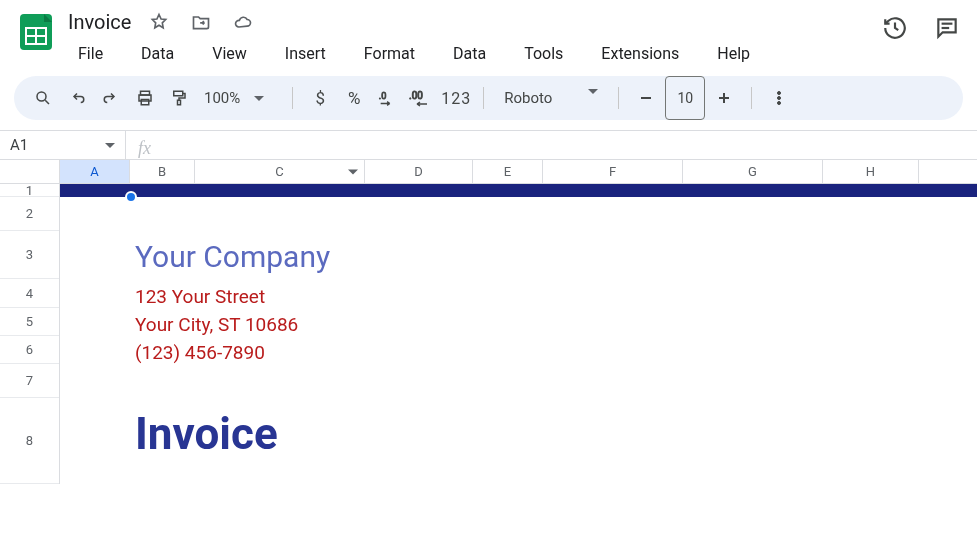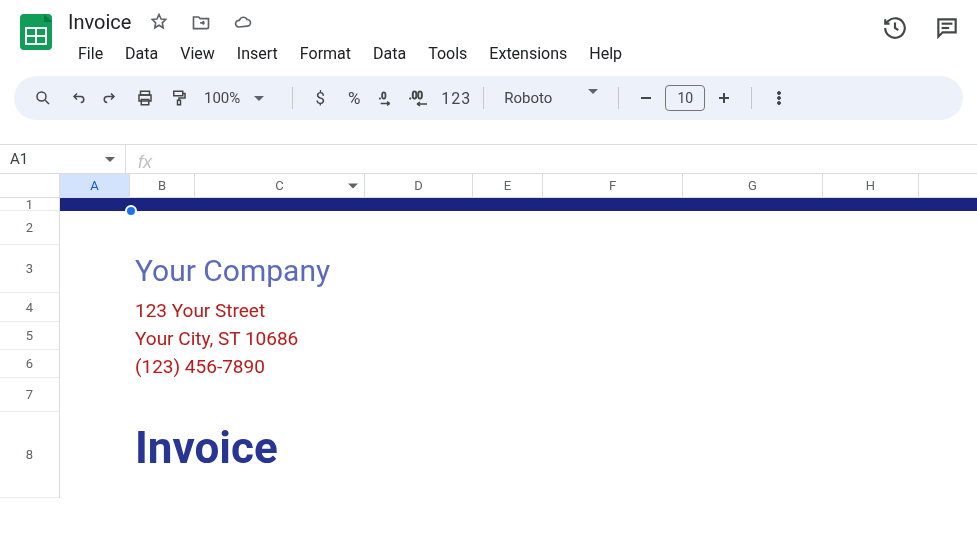--- a/index.html
+++ b/index.html
@@ -18,40 +18,40 @@
   svg{display:block}
 
   
   .docbar{display:flex;align-items:flex-start;padding:8px 16px 0 16px}
   .sheet-logo{width:40px;height:40px;margin-right:12px;margin-top:4px}
   .doc-meta{display:flex;flex-direction:column;gap:2px}
   .doc-title-row{display:flex;align-items:center;gap:14px;height:28px}
   .doc-title{font-size:20px;color:#202124}
   .icon-btn{display:flex;align-items:center;justify-content:center;width:28px;height:28px;border-radius:4px;cursor:pointer}
   .icon-btn svg{fill:#5f6368;stroke:#5f6368}
-  .menubar{display:flex;gap:2px;height:30px;align-items:center}
+  .menubar{display:flex;gap:18px;height:30px;align-items:center}
   .menu-item{padding:4px 10px;font-size:16px;color:#202124;border-radius:4px;cursor:pointer}
   .docbar-right{margin-left:auto;display:flex;gap:24px;align-items:center;padding-top:6px}
 
   
-  .toolbar{margin:8px 14px 24px;background:var(--toolbar-bg);border-radius:24px;height:44px;display:flex;align-items:center;padding:0 14px;gap:4px}
+  .toolbar{margin:8px 14px 10px;background:var(--toolbar-bg);border-radius:24px;height:44px;display:flex;align-items:center;padding:0 14px;gap:4px}
   .tbtn{display:flex;align-items:center;justify-content:center;min-width:30px;height:30px;border-radius:4px;cursor:pointer;color:#444746}
   .tbtn svg{fill:#444746;stroke:#444746}
   .zoom-wrap{display:flex;align-items:center;gap:4px;padding:0 6px}
   .zoom-text{font-size:15px;color:#444746}
   .tsep{width:1px;height:22px;background:#c7c7c7;margin:0 8px}
   .font-wrap{display:flex;align-items:flex-start;gap:6px;padding:0 8px}
   .font-name{font-size:15px;color:#444746}
-  .fontsize-box{border:1px solid #747775;border-radius:4px;width:40px;height:26px;display:flex;align-items:center;justify-content:center;font-size:14px;color:#444746}
+  .fontsize-box{border:1px solid #747775;border-radius:4px;width:40px;height:44px;display:flex;align-items:center;justify-content:center;font-size:14px;color:#444746}
 
   
   .fxrow{display:flex;align-items:flex-end;border-top:1px solid var(--g-border);border-bottom:1px solid var(--g-border);height:30px}
   .namebox{display:flex;align-items:center;width:126px;padding:0 10px;border-right:1px solid var(--g-border);height:100%}
   .namebox-text{font-size:15px;color:#3c4043;flex:1}
-  .fx-symbol{font-style:italic;font-family:Liberation Sans, sans-serif;color:#bdc1c6;padding:0 12px;font-size:18px}
+  .fx-symbol{font-style:italic;font-family:Liberation Serif, serif;color:#bdc1c6;padding:0 12px;font-size:18px}
 
   
   .grid{position:relative}
   .col-headers{display:flex;height:24px;border-bottom:1px solid var(--g-border);background:#fff}
   .corner{width:60px;border-right:1px solid var(--g-border);background:#fff}
   .col-h{display:flex;align-items:center;justify-content:center;font-size:13px;color:#5f6368;border-right:1px solid var(--g-border);position:relative}
   .col-h.selected{background:var(--col-sel);color:#0b57d0}
   .col-h .col-dd{position:absolute;right:6px;top:50%;transform:translateY(-50%)}
   .row-area{display:flex}
   .row-headers{display:flex;flex-direction:column;width:60px;border-right:1px solid var(--g-border)}

